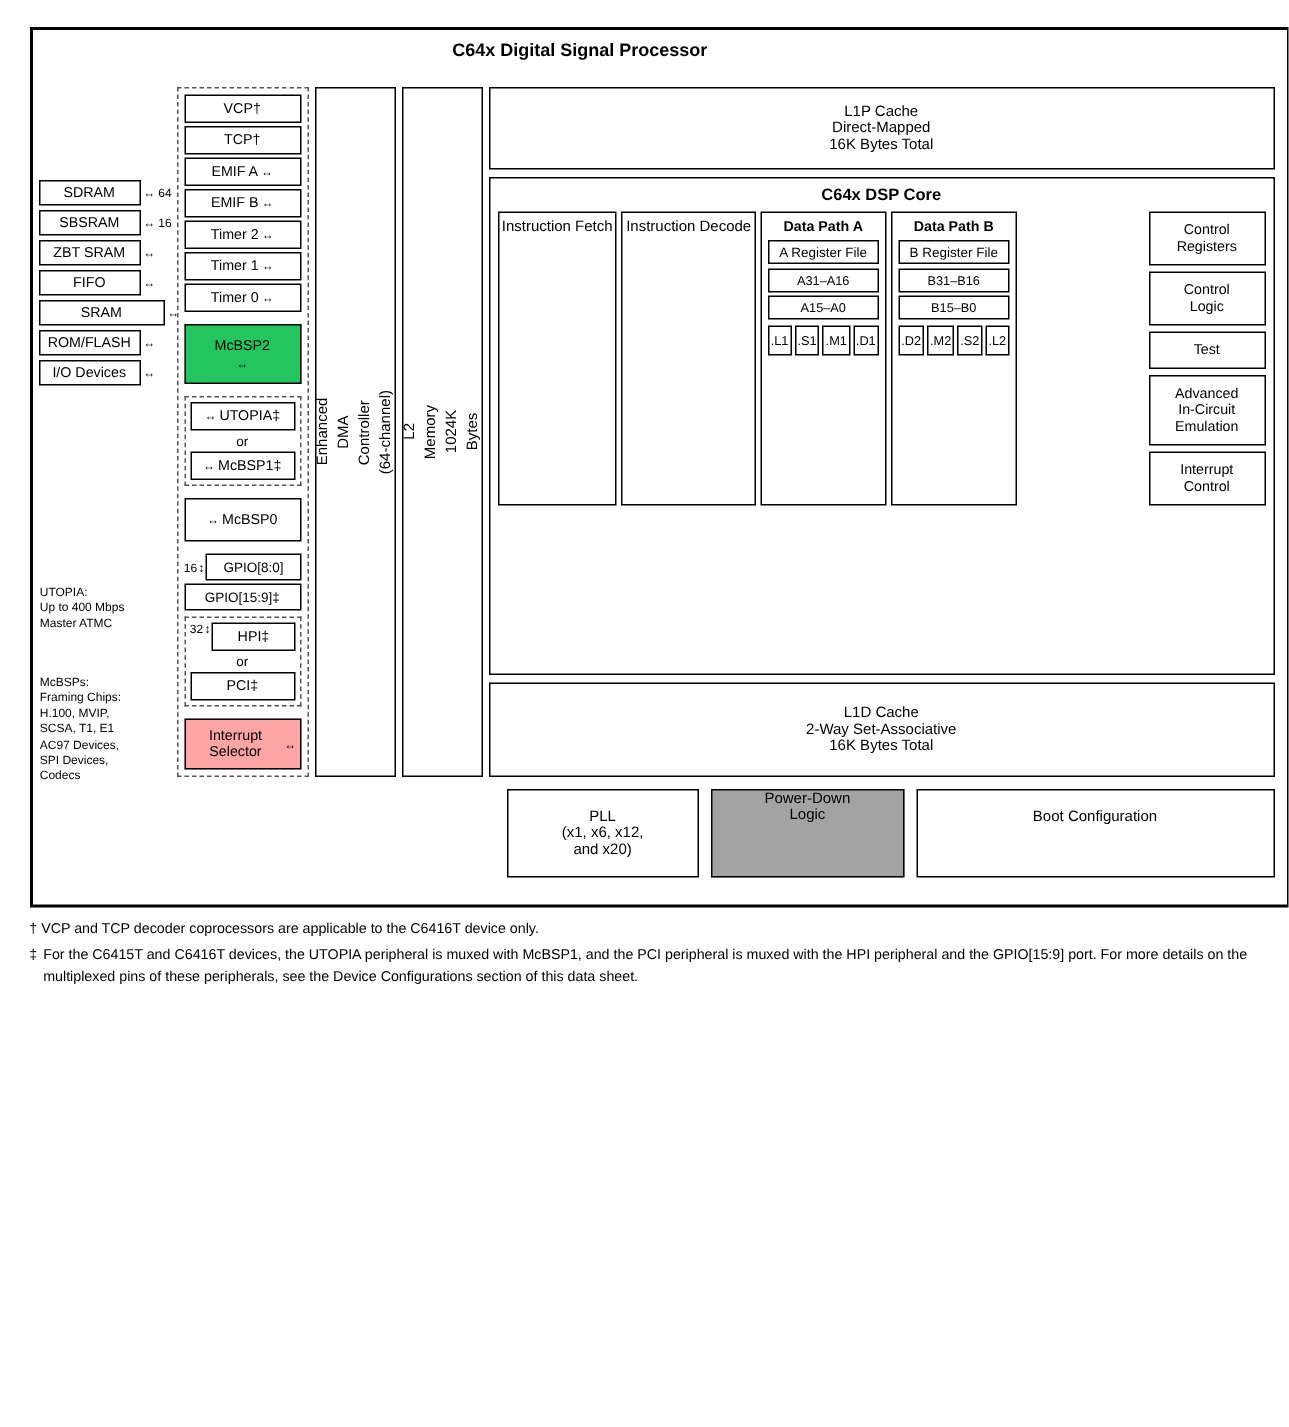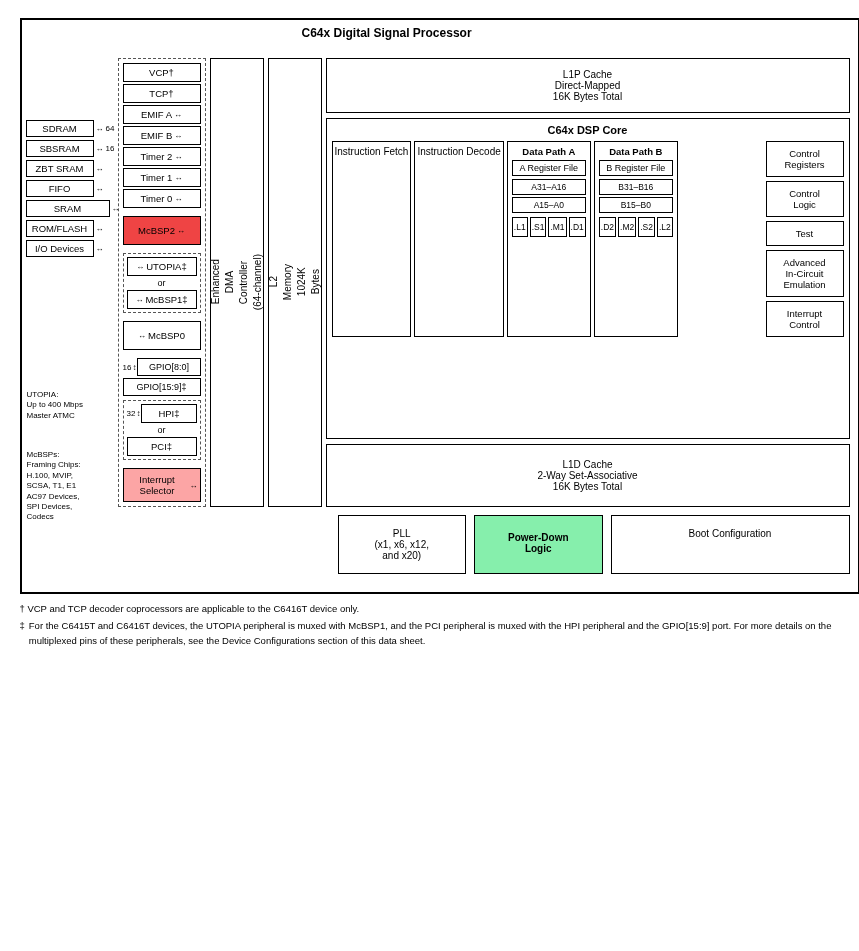--- a/index.html
+++ b/index.html
@@ -70,21 +70,21 @@
         </div>
         <div style="border:1.5px solid #000; text-align:center; padding:3px 2px; font-size:9.5px; background:#fff; display:flex; align-items:center; justify-content:center; gap:2px;">
           <span>Timer 1</span>
           <span style="font-size:8px;">↔</span>
         </div>
         <div style="border:1.5px solid #000; text-align:center; padding:3px 2px; font-size:9.5px; background:#fff; display:flex; align-items:center; justify-content:center; gap:2px;">
           <span>Timer 0</span>
           <span style="font-size:8px;">↔</span>
         </div>
         <div style="height:4px;"></div>
-        <div style="border:1.5px solid #000; text-align:center; padding:8px 2px; font-size:9.5px; background:#ef4444; display:flex; align-items:center; justify-content:center; gap:2px;">
+        <div style="border:1.5px solid #000; text-align:center; padding:8px 2px; font-size:9.5px; background:#22c55e; display:flex; align-items:center; justify-content:center; gap:2px;flex-direction:column;">
           <span>McBSP2</span>
           <span style="font-size:8px;">↔</span>
         </div>
         <div style="height:4px;"></div>
 
         <div style="border:1.5px dashed #555; padding:3px; display:flex; flex-direction:column; gap:2px;">
           <div style="border:1.5px solid #000; text-align:center; padding:3px 2px; font-size:9.5px; background:#fff; display:flex; align-items:center; justify-content:center; gap:2px;">
             <span style="font-size:8px;">↔</span>
             <span>UTOPIA‡</span>
           </div>
@@ -103,21 +103,21 @@
         <div style="height:4px;"></div>
 
         <div style="display:flex; align-items:center; gap:1px;">
           <span style="font-size:8px;">16</span>
           <span style="font-size:8px;">↕</span>
           <div style="border:1.5px solid #000; text-align:center; padding:3px 2px; font-size:9px; background:#fff; flex:1;">GPIO[8:0]</div>
         </div>
         <div style="border:1.5px solid #000; text-align:center; padding:3px 2px; font-size:9px; background:#fff;">GPIO[15:9]‡</div>
 
         <div style="border:1.5px dashed #555; padding:3px; display:flex; flex-direction:column; gap:2px; margin-top:2px;">
-          <div style="display:flex; align-items:center; gap:1px;">
+          <div style="display:flex; align-items:flex-start; gap:1px;">
             <span style="font-size:8px;">32</span>
             <span style="font-size:8px;">↕</span>
             <div style="border:1.5px solid #000; text-align:center; padding:3px 2px; font-size:9.5px; background:#fff; flex:1;">HPI‡</div>
           </div>
           <div style="text-align:center; font-size:9px;">or</div>
           <div style="border:1.5px solid #000; text-align:center; padding:3px 2px; font-size:9.5px; background:#fff;">PCI‡</div>
         </div>
         <div style="height:4px;"></div>
         <div style="border:1.5px solid #000; text-align:center; padding:5px 2px; font-size:9.5px; background:#fca5a5; display:flex; align-items:center; justify-content:center; gap:1px;">
           <span>Interrupt Selector</span>
@@ -204,21 +204,21 @@
       <div style="width:88px; flex-shrink:0;"></div>
 
       <div style="width:54px; flex-shrink:0;"></div>
 
       <div style="width:54px; flex-shrink:0;"></div>
 
       <div style="border:1.5px solid #000; text-align:center; padding:12px 8px; font-size:10px; background:#fff; flex:1;">
         PLL<br>(x1, x6, x12,<br>and x20)
       </div>
 
-      <div style="border:1.5px solid #000; text-align:center; padding:16px 8px; font-size:10px; background:#86efac; flex:1;font-weight:bold;">
+      <div style="border:1.5px solid #000; text-align:center; padding:0 8px; font-size:10px; background:#a3a3a3; flex:1;">
         Power-Down<br>Logic
       </div>
 
       <div style="border:1.5px solid #000; text-align:center; padding:12px 8px; font-size:10px; background:#fff; flex:2;">
         Boot Configuration
       </div>
     </div>
 
     <div style="position:absolute; left:5px; top:370px; font-size:8px; line-height:1.3; width:75px;">
       UTOPIA:<br>Up to 400 Mbps<br>Master ATMC

